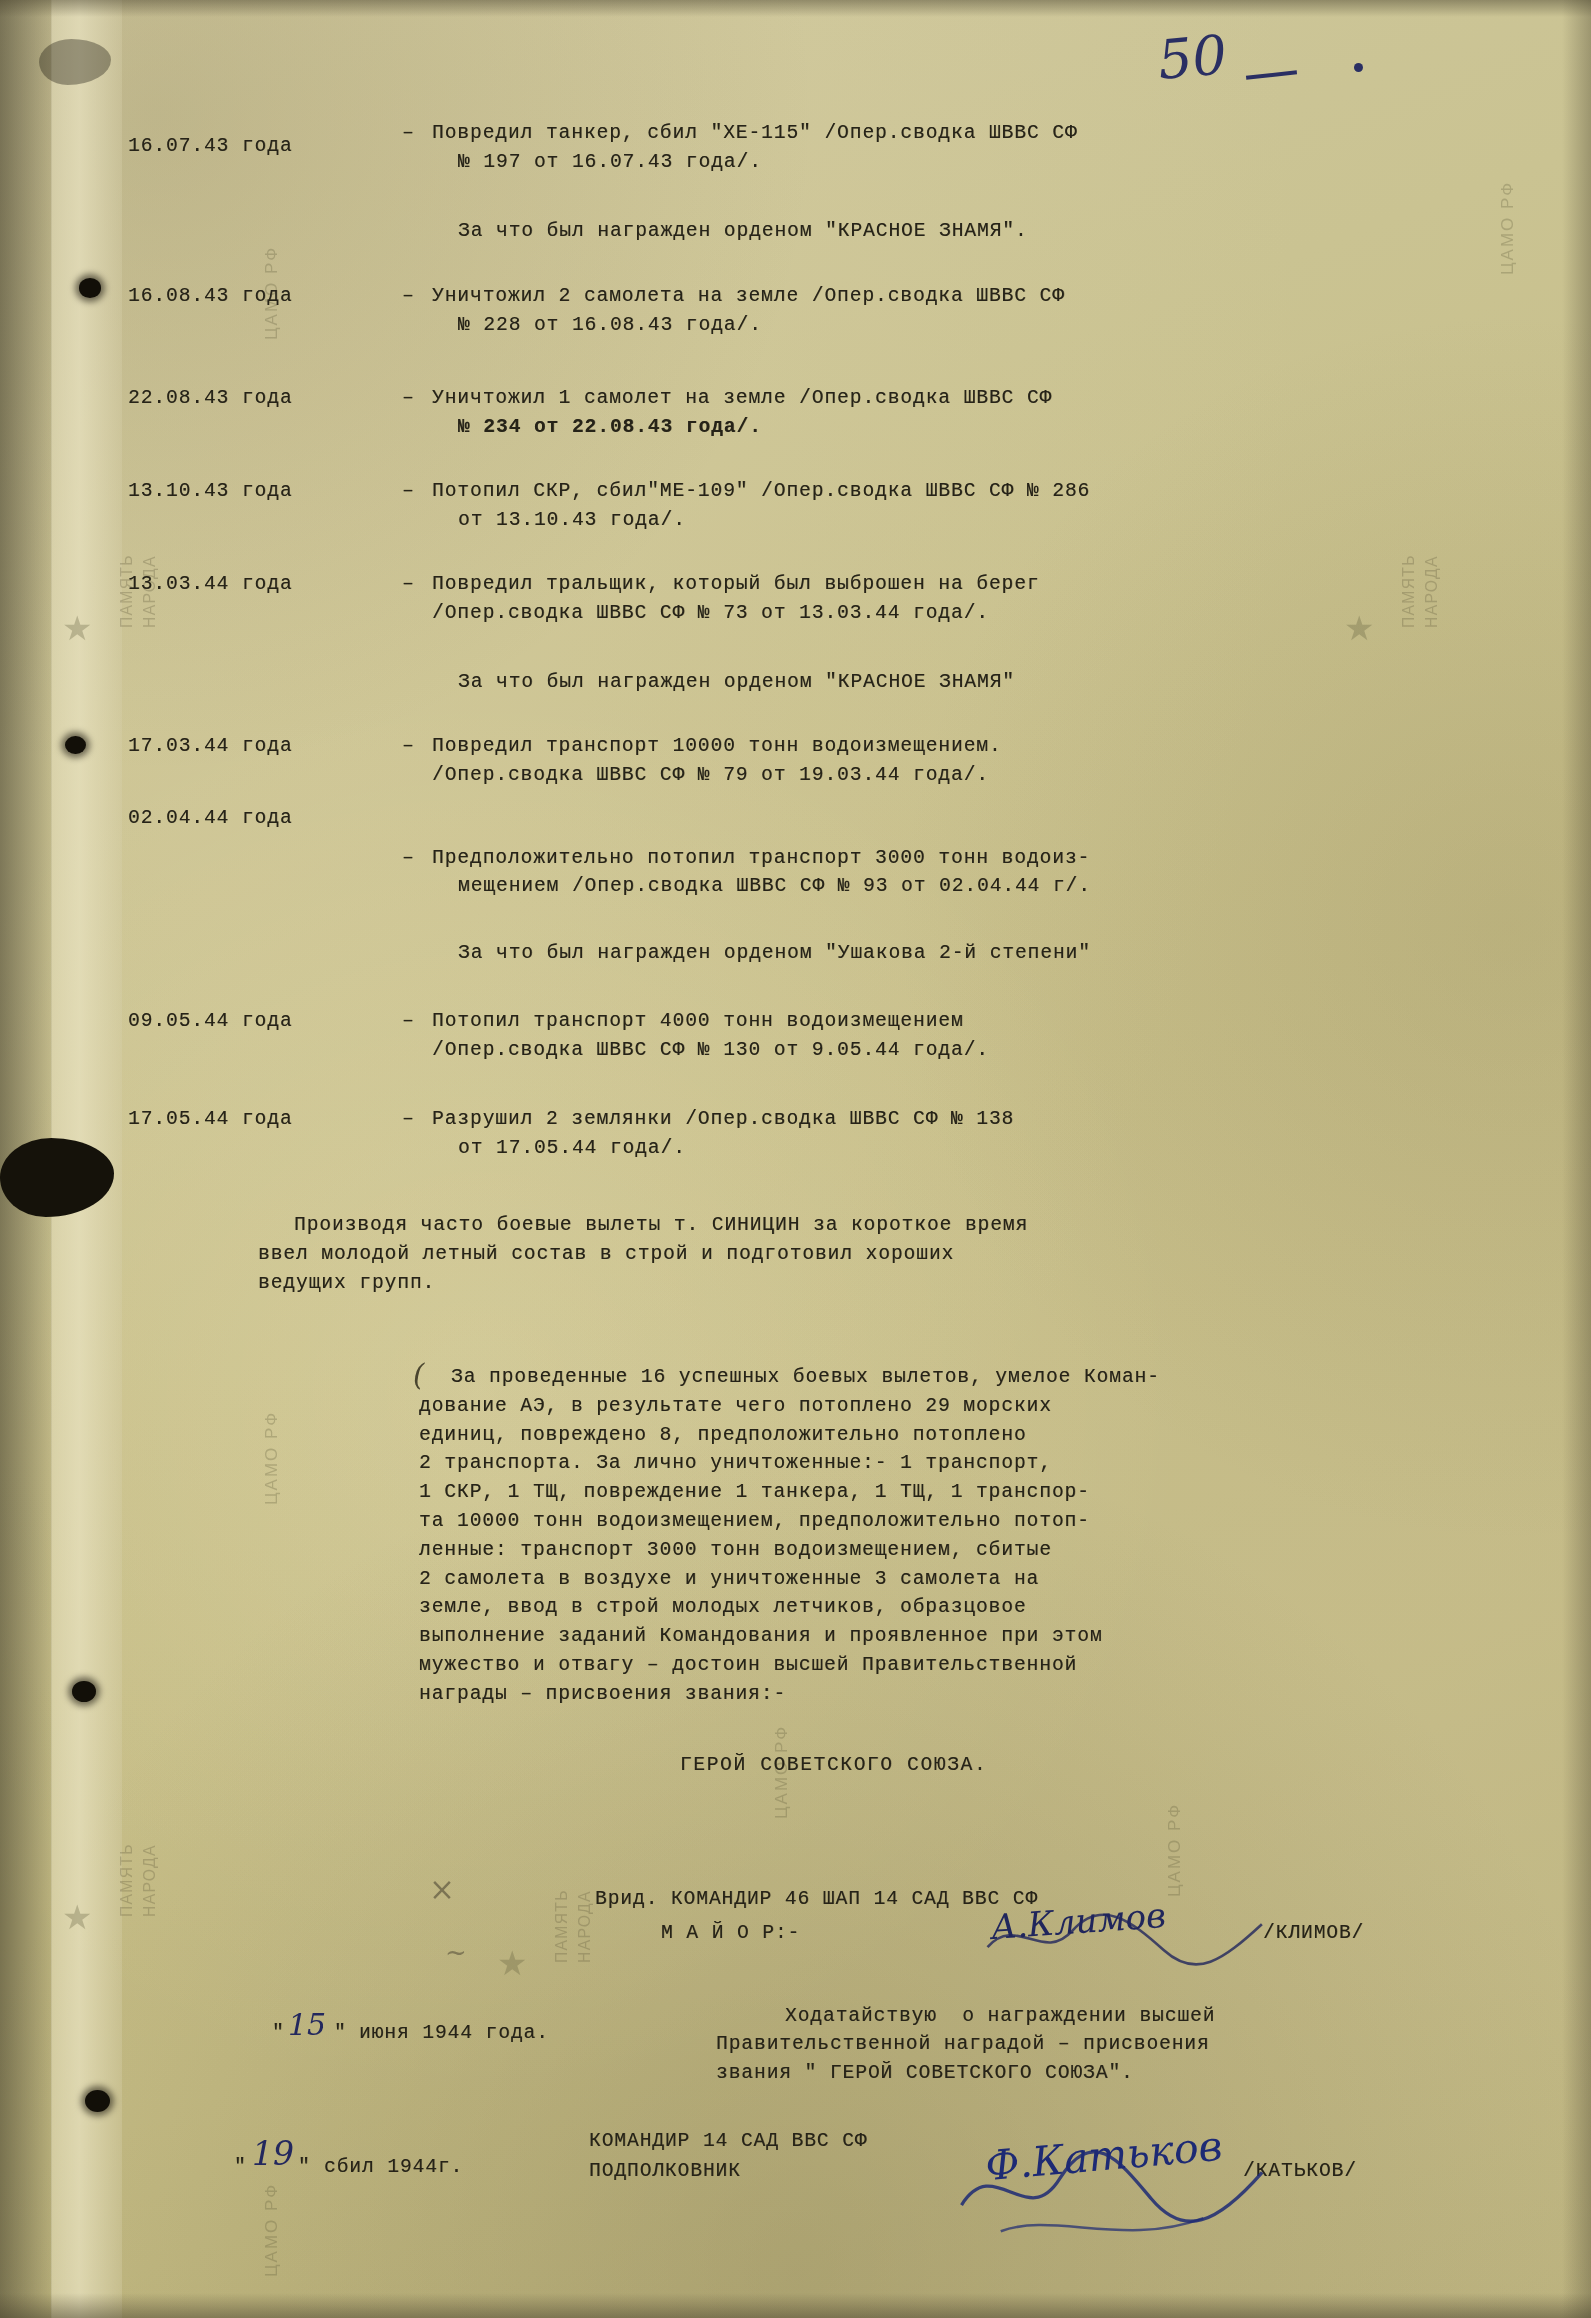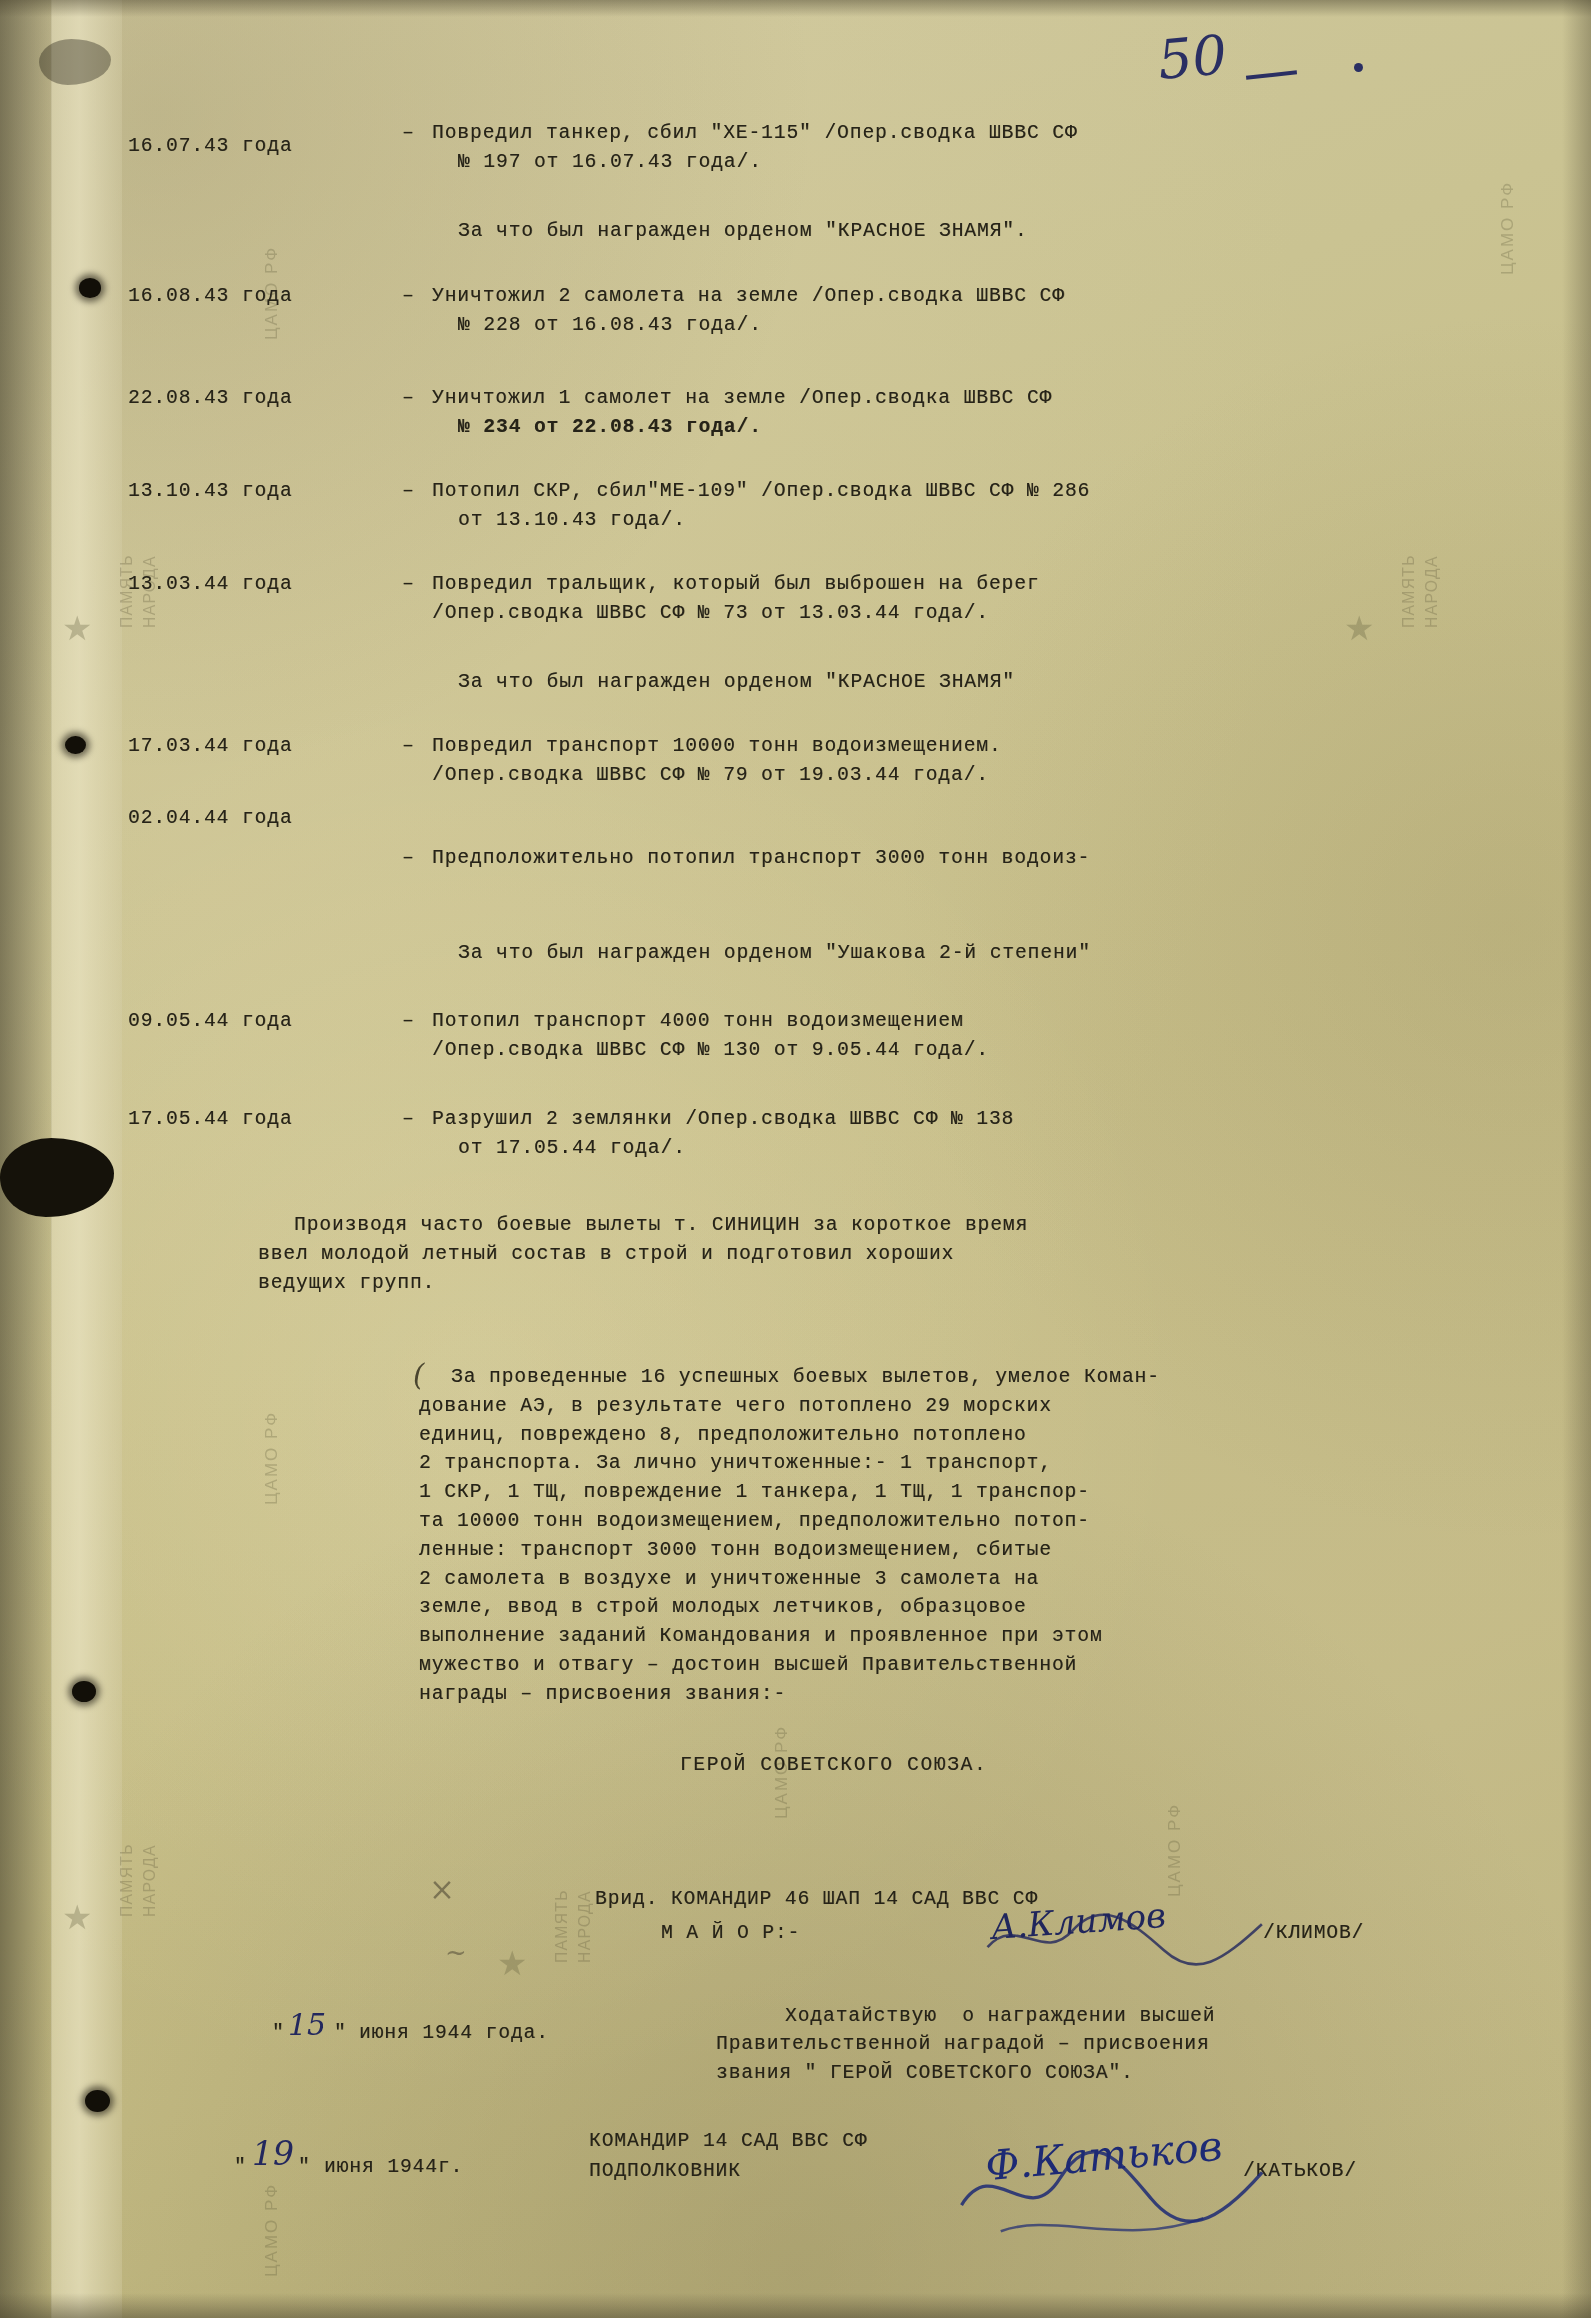--- a/index.html
+++ b/index.html
@@ -211,20 +211,21 @@
   <div class="tw" style="left:458px; top:667px;">За что был награжден орденом "КРАСНОЕ ЗНАМЯ"</div>
 
   <div class="tw dateline" style="top:731px;">17.03.44 года</div>
   <div class="tw" style="left:402px; top:731px;">–</div>
   <div class="tw body-col" style="top:731px;">Повредил транспорт 10000 тонн водоизмещением.</div>
   <div class="tw" style="left:432px; top:760px;">/Опер.сводка ШВВС СФ № 79 от 19.03.44 года/.</div>
 
   <div class="tw dateline" style="top:803px;">02.04.44 года</div>
   <div class="tw" style="left:402px; top:843px;">–</div>
   <div class="tw body-col" style="top:843px;">Предположительно потопил транспорт 3000 тонн водоиз-</div>
+  <div class="tw" style="left:458px; top:871px;">мещением /Опер.сводка ШВВС СФ № 93 от 02.04.44 г/.</div>
 
   <div class="tw" style="left:458px; top:938px;">За что был награжден орденом "Ушакова 2-й степени"</div>
 
   <div class="tw dateline" style="top:1006px;">09.05.44 года</div>
   <div class="tw" style="left:402px; top:1006px;">–</div>
   <div class="tw body-col" style="top:1006px;">Потопил транспорт 4000 тонн водоизмещением</div>
   <div class="tw" style="left:432px; top:1035px;">/Опер.сводка ШВВС СФ № 130 от 9.05.44 года/.</div>
 
   <div class="tw dateline" style="top:1104px;">17.05.44 года</div>
   <div class="tw" style="left:402px; top:1104px;">–</div>
@@ -264,21 +265,21 @@
   <div class="tw" style="left:334px; top:2018px;">"</div>
   <div class="tw" style="left:359px; top:2018px;">июня 1944 года.</div>
 
   <div class="tw" style="left:785px; top:2001px;">Ходатайствую  о награждении высшей</div>
   <div class="tw" style="left:716px; top:2029px;">Правительственной наградой – присвоения</div>
   <div class="tw" style="left:716px; top:2058px;">звания " ГЕРОЙ СОВЕТСКОГО СОЮЗА".</div>
 
   <div class="tw" style="left:234px; top:2152px;">"</div>
   <div class="hand" style="left:252px; top:2134px; font-size:33px; color:#23285e;">19</div>
   <div class="tw" style="left:298px; top:2152px;">"</div>
-  <div class="tw" style="left:324px; top:2152px;">июня 1944г.</div>
+  <div class="tw" style="left:324px; top:2152px;">сбил 1944г.</div>
 
   <div class="tw" style="left:589px; top:2126px;">КОМАНДИР 14 САД ВВС СФ</div>
   <div class="tw" style="left:589px; top:2156px;">ПОДПОЛКОВНИК</div>
   <div class="tw" style="left:1243px; top:2156px;">/КАТЬКОВ/</div>
   <div class="hand" style="left:985px; top:2132px; font-size:41px; color:#1d2a74; transform:rotate(-5deg);">Ф.Катьков</div>
 
   <svg class="sig-svg" width="366" height="131" style="left:955px; top:2133px;" viewBox="0 0 560 200">
     <path d="M10,110 C60,30 110,150 160,70 S250,40 300,100 S400,140 470,60" stroke="#1d2a74" stroke-width="5" fill="none" opacity="0.85"></path>
     <path d="M70,150 C150,120 260,175 380,130" stroke="#1d2a74" stroke-width="4" fill="none" opacity="0.7"></path>
   </svg>

